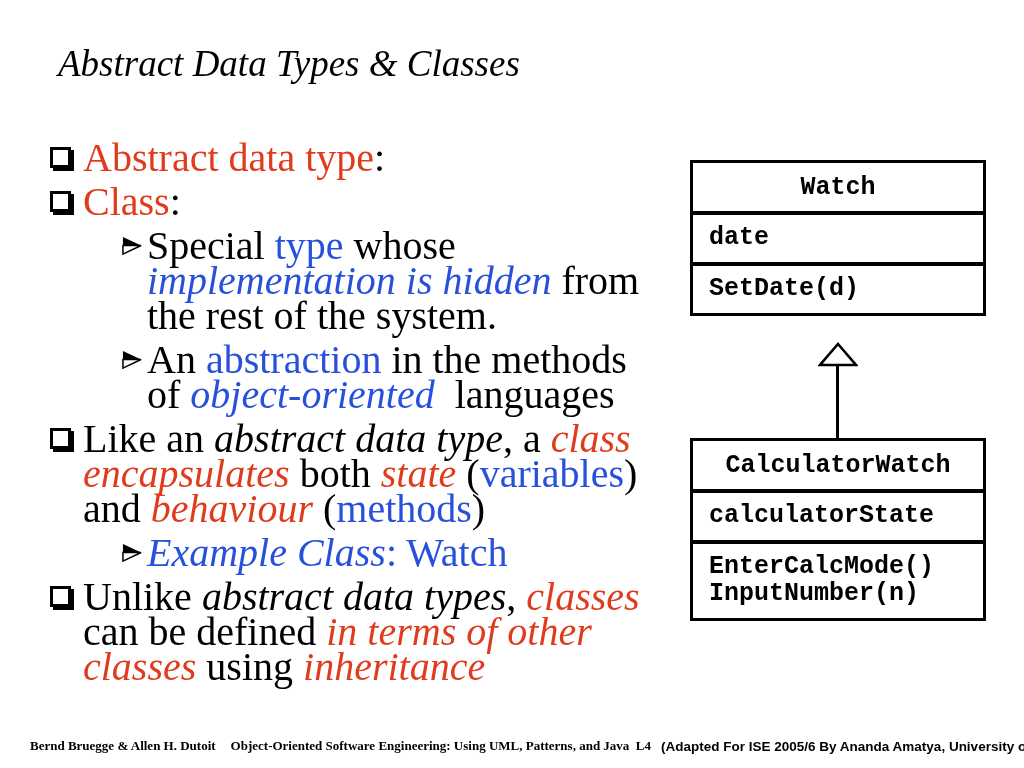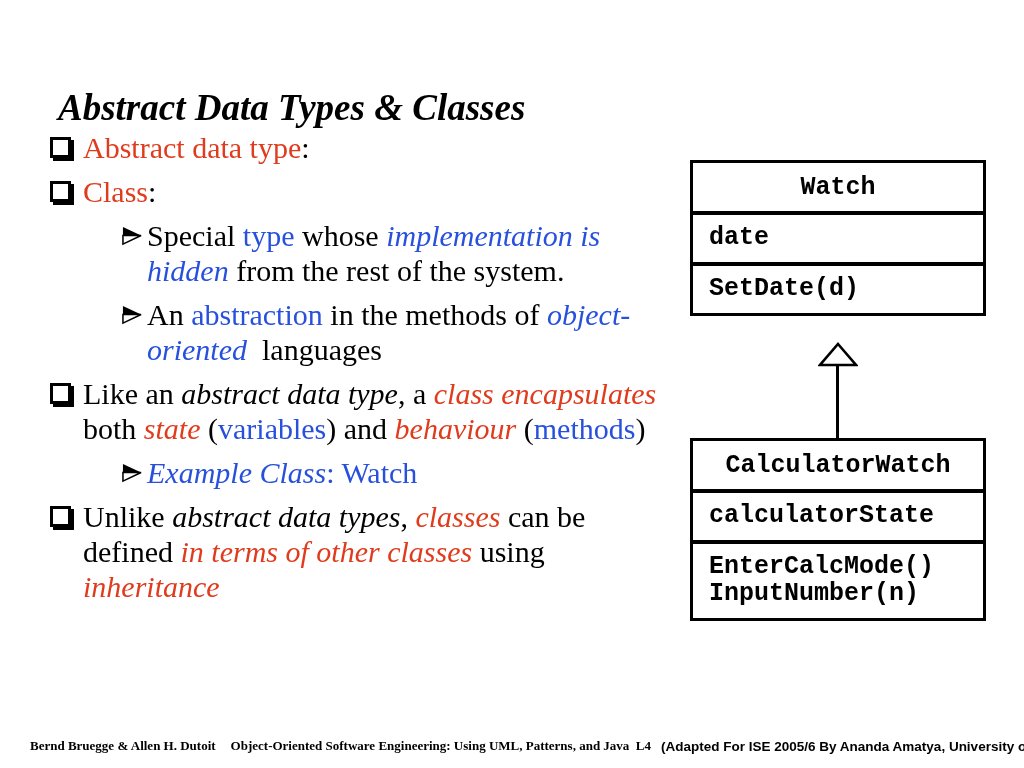--- a/index.html
+++ b/index.html
@@ -10,32 +10,31 @@
     overflow:hidden;
     font-family:"Liberation Serif", serif;
     color:#000;
   }
 
   
   .slide-title {
     position:absolute;
     left:58px; top:42px;
     font-size:37px;
-    font-weight:bold;
+    font-weight:normal;
     font-style:italic;
     white-space:nowrap;
-    margin-top:44px;
   }
 
   
   .content {
     position:absolute;
-    left:40px; top:130px;
+    left:40px; top:140px;
     width:628px;
-    font-size:30px;
+    font-size:40px;
     line-height:35px;
   }
   .bullet { display:flex; margin-bottom:9px; }
   .bullet .marker-col { flex:none; }
   .bullet .text-col { flex:1 1 auto; min-width:0; }
 
   .bullet.l1 .marker-col { width:43px; padding-left:10px; box-sizing:border-box; }
   .sq-bullet {
     display:block;
     width:15px; height:15px;

